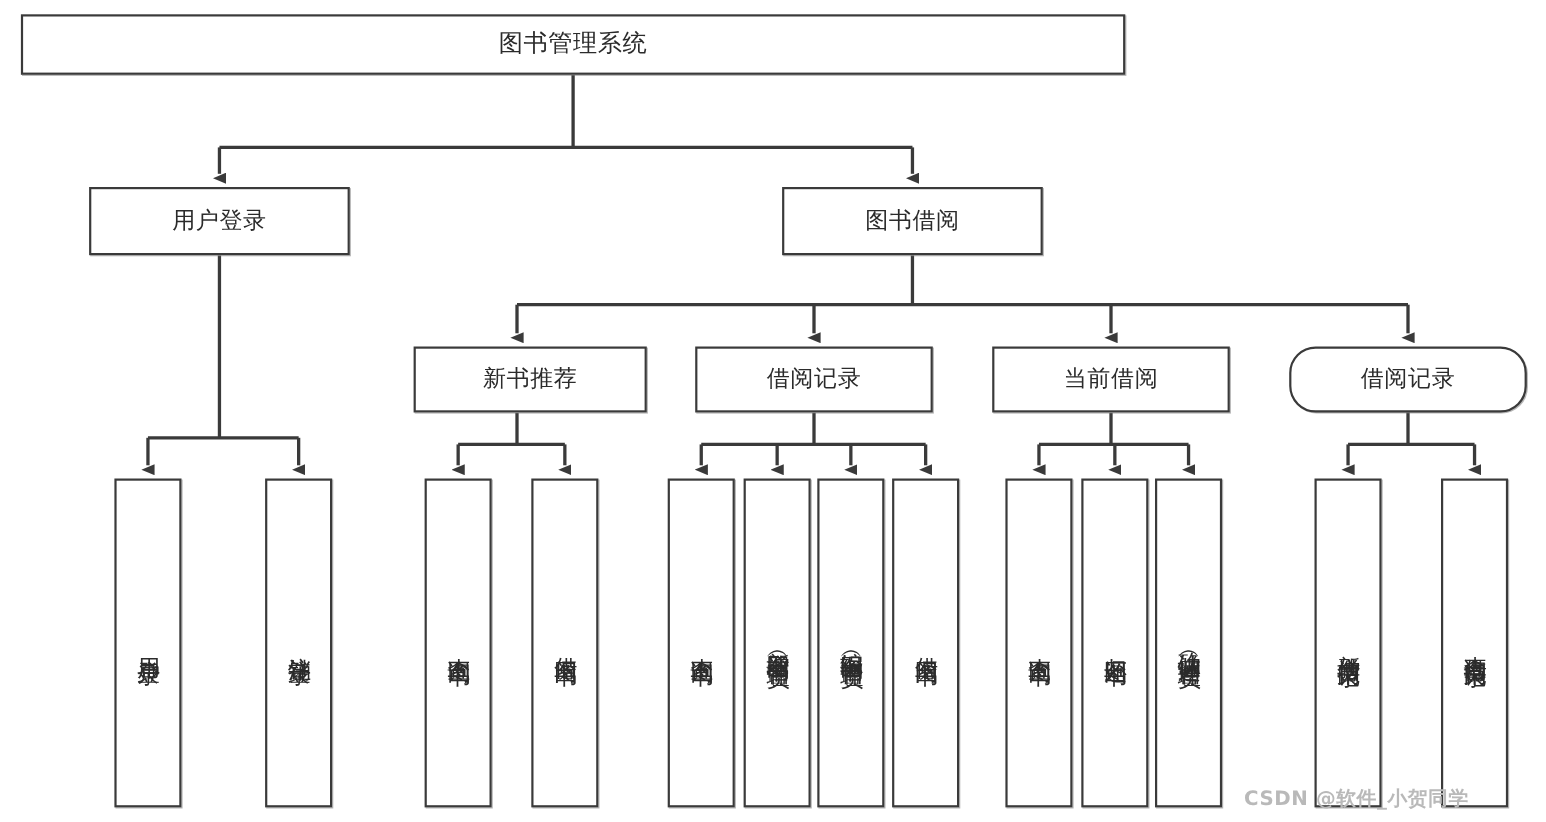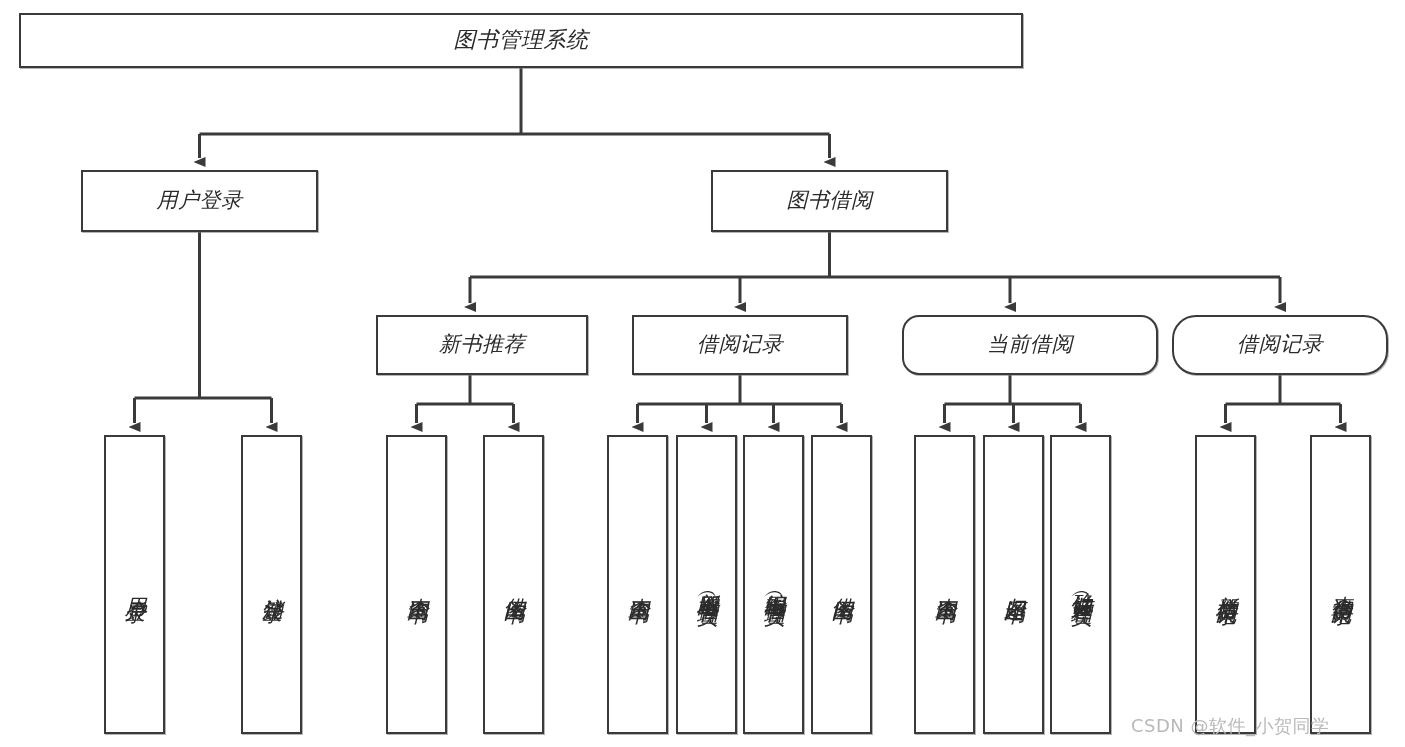--- a/index.html
+++ b/index.html
@@ -35,21 +35,20 @@
     align-items: center;
     justify-content: center;
     color: #2b2b2b;
     box-shadow: 1px 1px 0 0 rgba(120,120,120,0.55);
   }
   .node .label {
     display: block;
     text-align: left;
     letter-spacing: 0.5px;
     white-space: nowrap;
-    font-style: italic;
   }
   .node.horiz .label {
     font-size: 21px;
     line-height: 1.1;
   }
   .node.root .label {
     font-size: 22px;
   }
   .node.vert {
     align-items: center;
@@ -130,21 +129,21 @@
       </div>
       <div class="node horiz" style="left: 711px; top: 170px; width: 237px; height: 62px;">
         <span class="label">图书借阅</span>
       </div>
       <div class="node horiz" style="left: 376px; top: 315px; width: 212px; height: 60px;">
         <span class="label">新书推荐</span>
       </div>
       <div class="node horiz" style="left: 632px; top: 315px; width: 216px; height: 60px;">
         <span class="label">借阅记录</span>
       </div>
-      <div class="node horiz" style="left: 902px; top: 315px; width: 256px; height: 60px; border-radius: 17px;">
+      <div class="node horiz" style="left: 902px; top: 315px; width: 216px; height: 60px;">
         <span class="label">当前借阅</span>
       </div>
       <div class="node horiz" style="left: 1172px; top: 315px; width: 216px; height: 60px; border-radius: 24px;">
         <span class="label">借阅记录</span>
       </div>
       <div class="node vert" style="left: 104px; top: 435px; width: 61px; height: 299px;">
         <span class="label">用户登录</span>
       </div>
       <div class="node vert" style="left: 241px; top: 435px; width: 61px; height: 299px;">
         <span class="label">注销登录</span>
@@ -177,15 +176,15 @@
         <span class="label">确认归还（管理员）</span>
       </div>
       <div class="node vert" style="left: 1195px; top: 435px; width: 61px; height: 299px;">
         <span class="label">新增借阅记录</span>
       </div>
       <div class="node vert" style="left: 1310px; top: 435px; width: 61px; height: 299px;">
         <span class="label">查询借阅记录</span>
       </div>
     </div>
 
-  <div class="watermark" style="left:1131px; top:714px;">CSDN @软件_小贺同学</div>
+  <div class="watermark" style="left:1131px; top:714px;font-weight:bold;">CSDN @软件_小贺同学</div>
 
 </div>
 
 </body></html>

